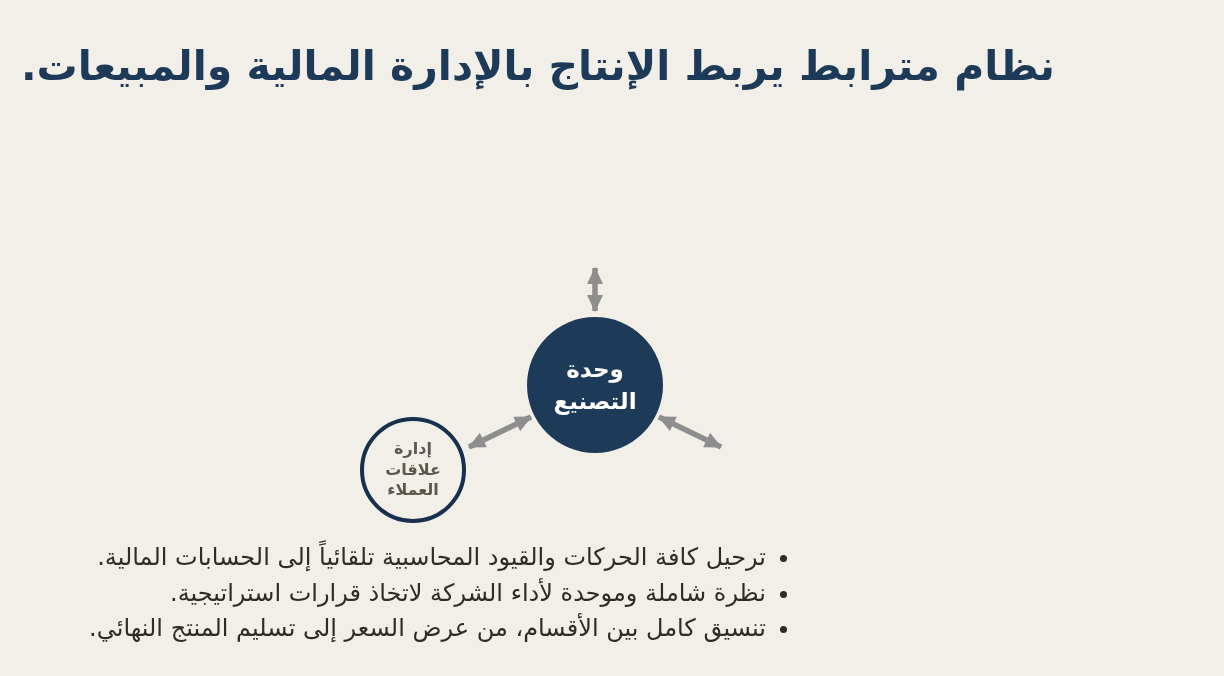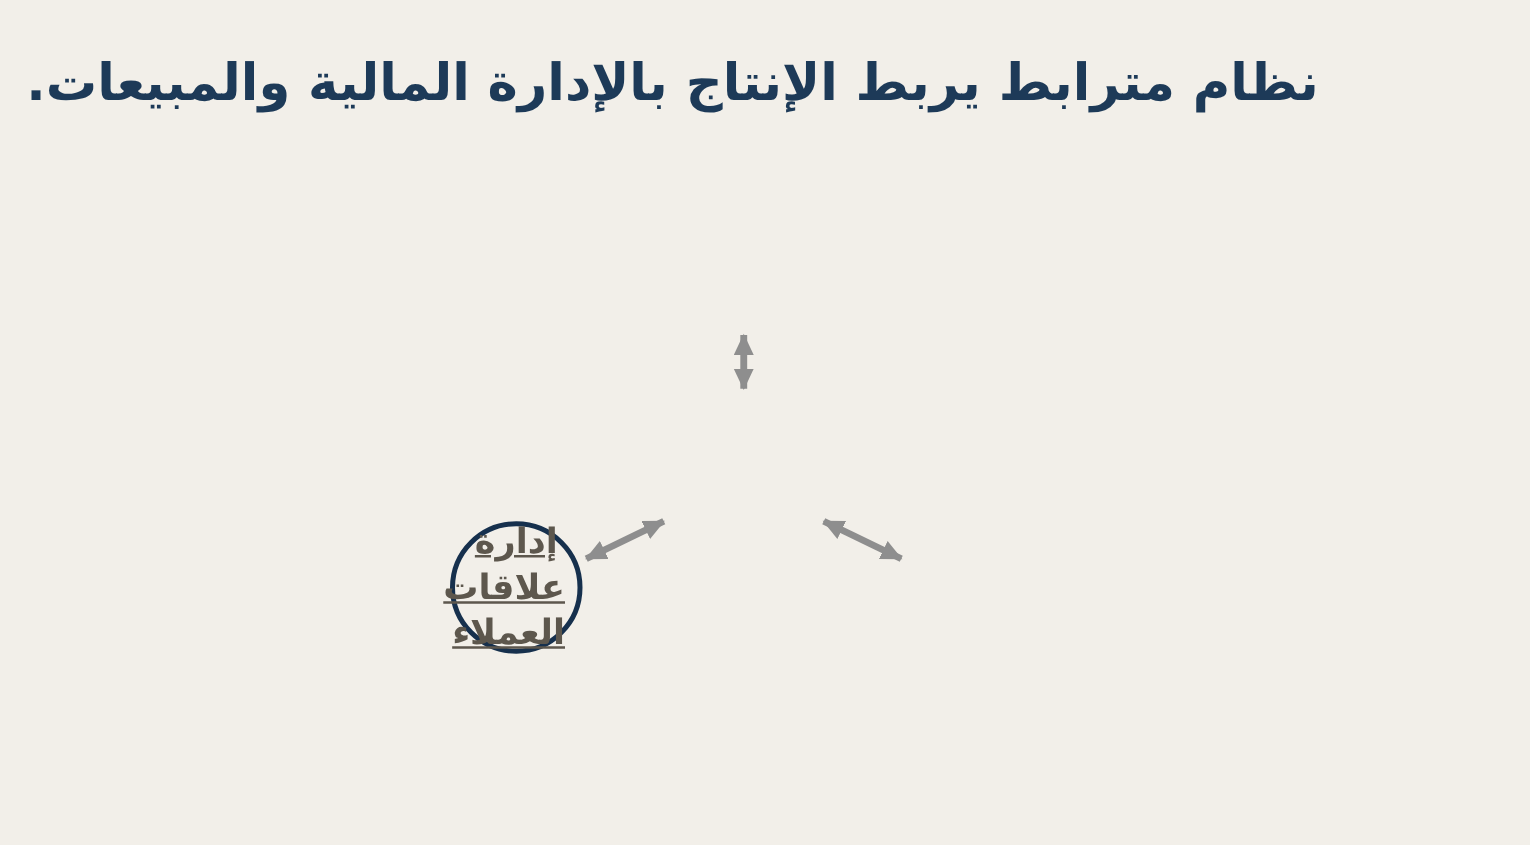--- a/index.html
+++ b/index.html
@@ -57,21 +57,21 @@
   .node-center   { left: 527px; top: 317px; width: 136px; height: 136px; background: #1d3a58; }
   .node-crm      { left: 360px; top: 417px; width: 106px; height: 106px; }
   .node-accounts { left: 724px; top: 417px; width: 106px; height: 106px; }
   .node-label {
     direction: rtl;
     font-size: 21px;
     font-weight: 600;
     color: #5d574d;
     line-height: 1.3;
   }
-  .node-crm .node-label { width: 78px; font-size: 28px; text-decoration: underline; }
+  .node-crm .node-label { width: 78px; font-size: 16px; }
   .center-label {
     color: #ffffff;
     font-size: 23px;
     font-weight: 700;
     width: 100px;
     line-height: 1.4;
   }
   .bullets {
     position: absolute;
     top: 540px;
@@ -99,20 +99,28 @@
       <marker id="ah" markerUnits="userSpaceOnUse" markerWidth="22" markerHeight="22" refX="16" refY="8" orient="auto-start-reverse">
         <path d="M0,0 L17,8 L0,16 Z" fill="#8e8e8e"></path>
       </marker>
     </defs>
     <line x1="595" y1="268" x2="595" y2="311" stroke="#8e8e8e" stroke-width="5.5" marker-start="url(#ah)" marker-end="url(#ah)"></line>
     <line x1="531" y1="417" x2="469" y2="447" stroke="#8e8e8e" stroke-width="5.5" marker-start="url(#ah)" marker-end="url(#ah)"></line>
     <line x1="659" y1="417" x2="721" y2="447" stroke="#8e8e8e" stroke-width="5.5" marker-start="url(#ah)" marker-end="url(#ah)"></line>
   </svg>
 
 
+  <div class="node node-center">
+    <span class="node-label center-label">وحدة التصنيع</span>
+  </div>
 
   <div class="node node-outline node-crm">
     <span class="node-label">إدارة علاقات العملاء</span>
   </div>
 
 
+  <ul class="bullets">
+    <li>ترحيل كافة الحركات والقيود المحاسبية تلقائياً إلى الحسابات المالية.</li>
+    <li>نظرة شاملة وموحدة لأداء الشركة لاتخاذ قرارات استراتيجية.</li>
+    <li>تنسيق كامل بين الأقسام، من عرض السعر إلى تسليم المنتج النهائي.</li>
+  </ul>
 
 </div>
 
 </body></html>

